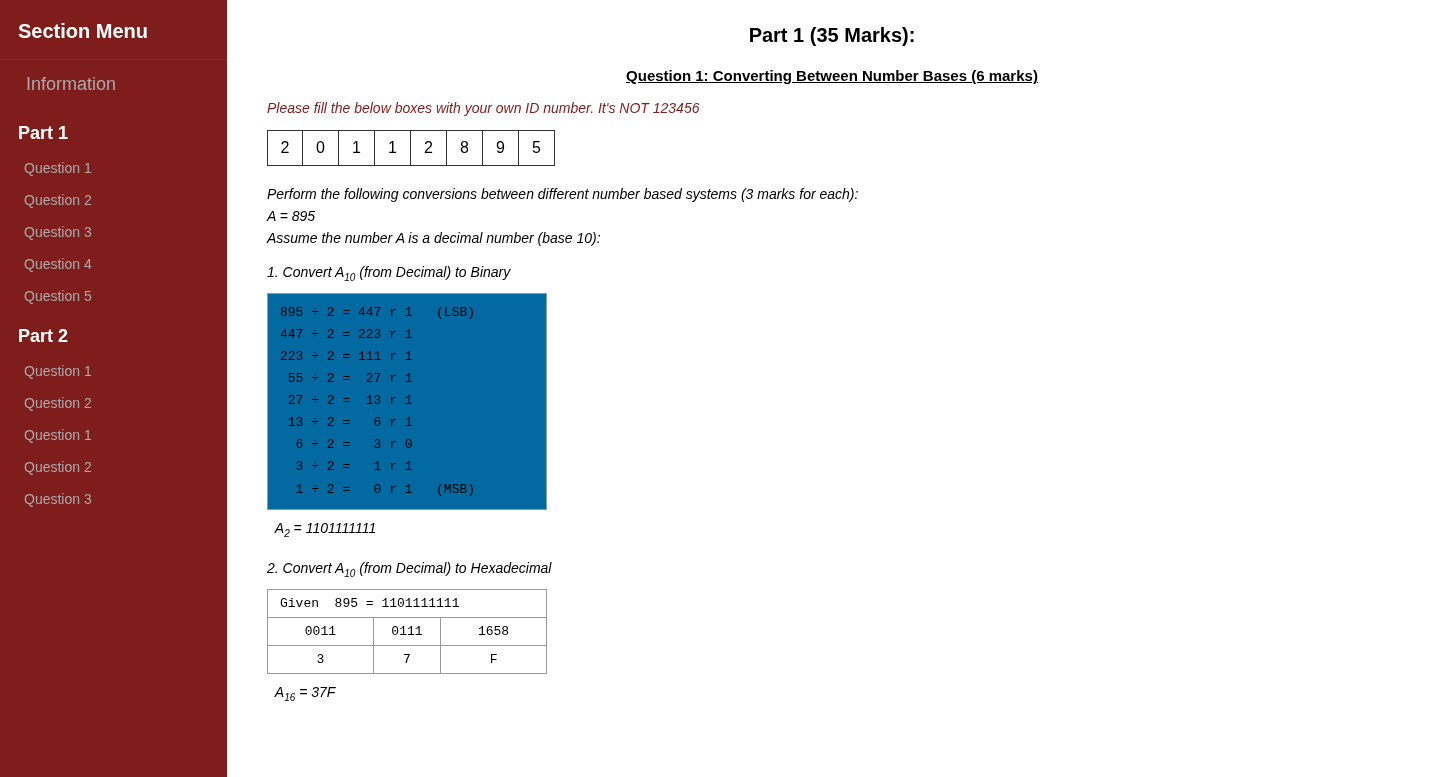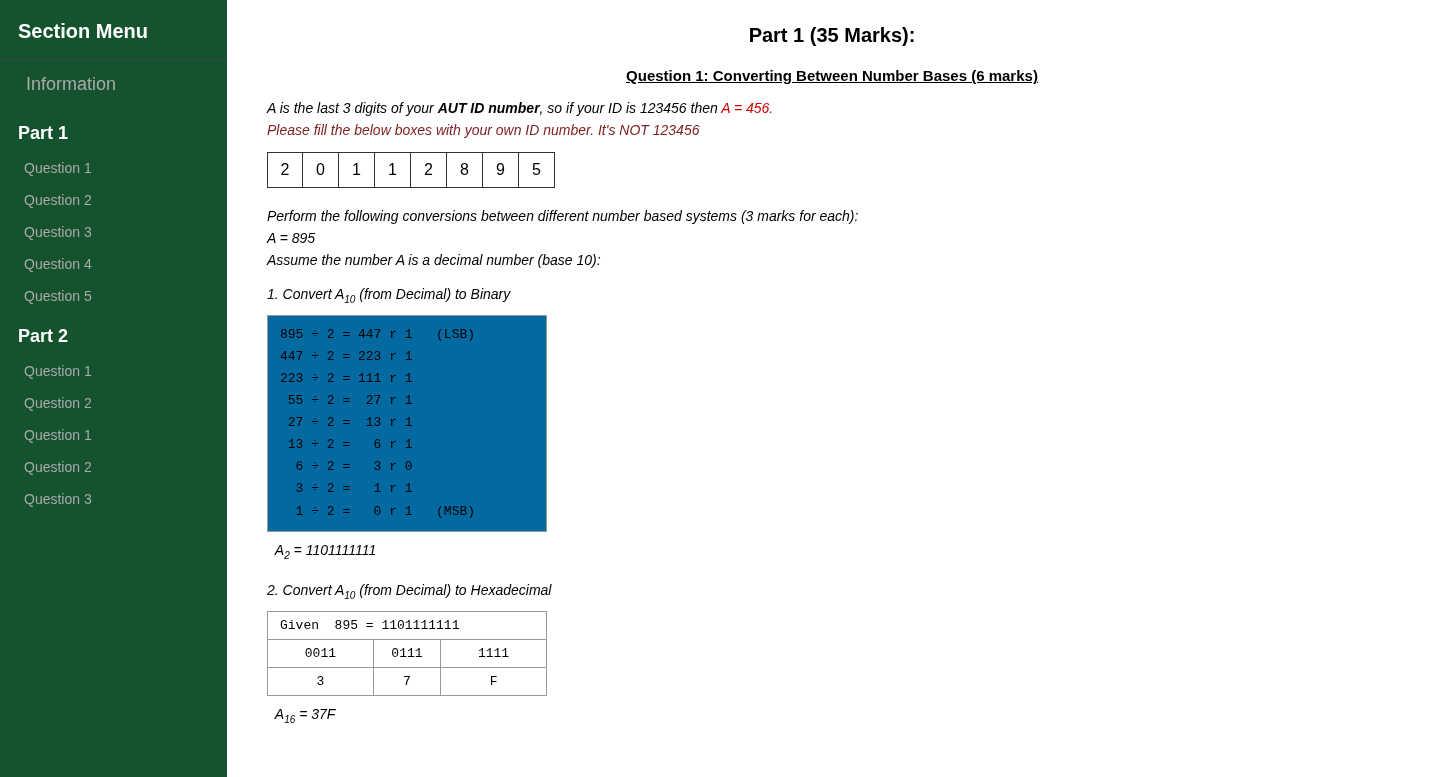--- a/index.html
+++ b/index.html
@@ -2,21 +2,21 @@
 <html><head>
   <meta charset="utf-8">
   <style>
     * { margin: 0; padding: 0; box-sizing: border-box; }
     body { display: flex; font-family: Arial, sans-serif; font-size: 14px; height: 777px; overflow: hidden; }
 
     
     #sidebar {
       width: 227px;
       min-width: 227px;
-      background: #14532d;
+      background: #7f1d1d;
       color: #ccc;
       height: 100%;
       overflow-y: auto;
       padding: 0;
     }
     .sidebar-section-menu {
       padding: 20px 18px 16px 18px;
       font-size: 20px;
       font-weight: bold;
       color: #ffffff;
@@ -153,23 +153,20 @@
   <div class="sidebar-item">Question 3</div>
 </div>
 
 <div id="main">
   <div class="page-title">Part 1 (35 Marks):</div>
 
   <div class="question-heading">
     <span>Question 1:</span><span> Converting Between Number Bases (6 marks)</span>
   </div>
 
-  <div class="id-instruction">
-    A is the last 3 digits of your <strong>AUT ID number</strong>, so if your ID is 123456 then <span style="color:#cc0000; font-style:italic;">A = 456.</span>
-  </div>
   <div class="id-red">Please fill the below boxes with your own ID number. It's NOT 123456</div>
 
   <div class="id-boxes">
     <div class="id-box">2</div>
     <div class="id-box">0</div>
     <div class="id-box">1</div>
     <div class="id-box">1</div>
     <div class="id-box">2</div>
     <div class="id-box">8</div>
     <div class="id-box">9</div>
@@ -206,21 +203,21 @@
     </div>
     <div style="margin-bottom:10px;">
       <table style="border-collapse:collapse; border:1px solid #999; font-family:'Courier New',monospace; font-size:13px; min-width:280px;">
         <tbody>
             <tr>
           <td colspan="3" style="padding:6px 12px; border-bottom:1px solid #999;">Given&nbsp;&nbsp;895 = 1101111111</td>
         </tr>
         <tr>
           <td style="padding:6px 16px; text-align:center; border-right:1px solid #999; border-bottom:1px solid #999;">0011</td>
           <td style="padding:6px 4px; text-align:center; border-right:1px solid #999; border-bottom:1px solid #999;">0111</td>
-          <td style="padding:6px 16px; text-align:center; border-bottom:1px solid #999;">1111</td>
+          <td style="padding:6px 16px; text-align:center; border-bottom:1px solid #999;">1658</td>
         </tr>
         <tr>
           <td style="padding:6px 16px; text-align:center; border-right:1px solid #999;">3</td>
           <td style="padding:6px 16px; text-align:center; border-right:1px solid #999;">7</td>
           <td style="padding:6px 16px; text-align:center;">F</td>
         </tr>
       </tbody>
         </table>
     </div>
     <div class="result-text">

